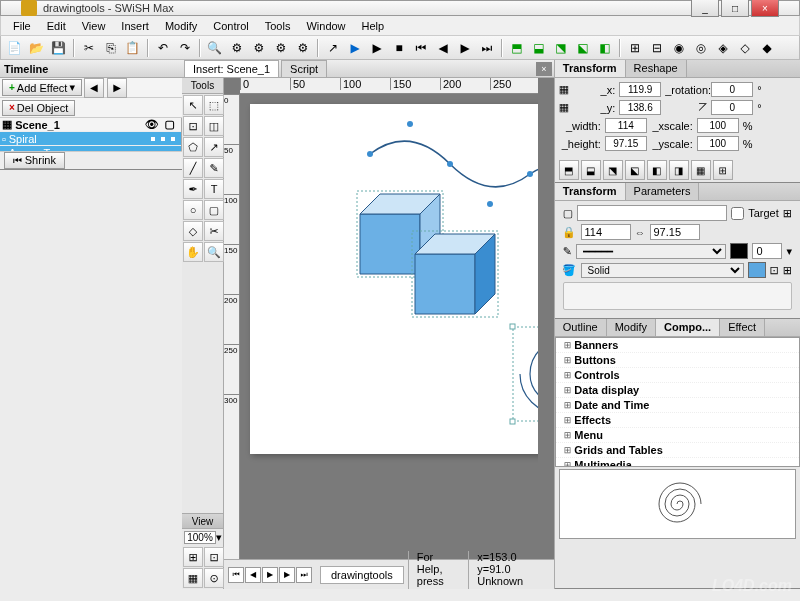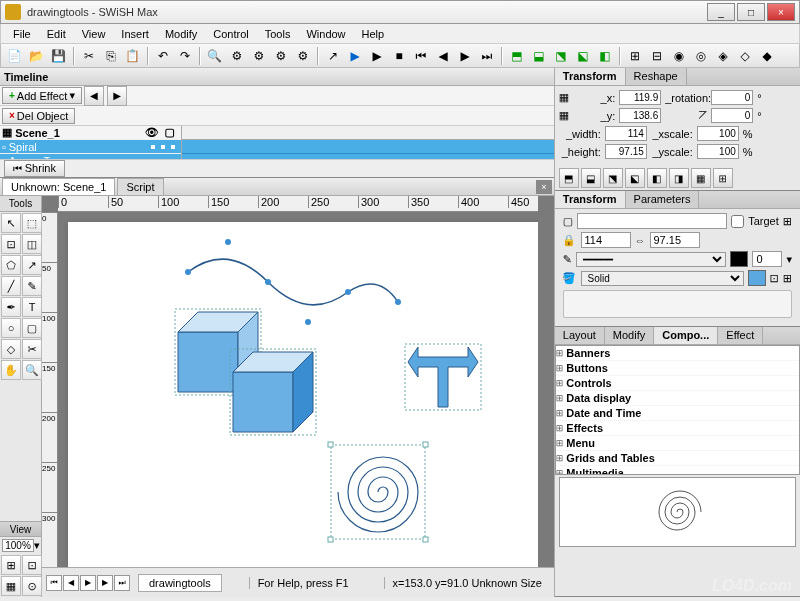--- a/index.html
+++ b/index.html
@@ -1,37 +1,37 @@
 <!DOCTYPE html>
 <html><head>
 <meta charset="utf-8">
 <style>
 * { box-sizing: border-box; margin: 0; padding: 0; font-family: Tahoma, sans-serif; font-size: 11px; }
 body { background: #ececec; width: 800px; height: 601px; overflow: hidden; position: relative; }
 
 
-.titlebar { height: 24px; background: linear-gradient(#fafafa,#e8e8e8); border: 1px solid #999; display: flex; align-items: center; padding: 0 4px; }
+.titlebar { height: 16px; background: linear-gradient(#fafafa,#e8e8e8); border: 1px solid #999; display: flex; align-items: center; padding: 0 20px; }
 .titlebar .app-icon { width: 16px; height: 16px; background: #d4a017; border-radius: 2px; margin-right: 6px; }
 .titlebar .title { flex: 1; color: #333; }
 .winbtns { display: flex; gap: 2px; }
 .winbtns button { width: 28px; height: 18px; border: 1px solid #888; background: linear-gradient(#f5f5f5,#ddd); font-size: 10px; cursor: pointer; }
 .winbtns .close { background: linear-gradient(#e77,#c33); color: #fff; }
 
 
 .menubar { height: 20px; background: #f0f0f0; border: 1px solid #ccc; border-top: none; display: flex; align-items: center; padding: 0 4px; }
 .menubar span { padding: 2px 8px; cursor: pointer; }
 
 
 .toolbar { height: 24px; background: linear-gradient(#f8f8f8,#e4e4e4); border: 1px solid #bbb; border-top: none; display: flex; align-items: center; padding: 0 4px; gap: 2px; overflow: hidden; }
 .tbtn { width: 20px; height: 20px; border: 1px solid transparent; display: inline-flex; align-items: center; justify-content: center; cursor: pointer; font-size: 12px; }
 .tsep { width: 2px; height: 18px; border-left: 1px solid #aaa; border-right: 1px solid #fff; margin: 0 2px; }
 
 
 .main { display: flex; height: calc(601px - 28px - 20px - 24px); }
-.left-col { width: 610px; display: flex; flex-direction: column; border-right: 1px solid #aaa; }
+.left-col { width: 610px; display: flex; flex-direction: row; border-right: 1px solid #aaa; }
 .right-col { flex: 1; display: flex; flex-direction: column; background: #e8e8e8; }
 
 
 .timeline-panel { height: 110px; border-bottom: 1px solid #888; display: flex; flex-direction: column; }
 .panel-header { height: 18px; background: linear-gradient(#eee,#d5d5d5); border-bottom: 1px solid #aaa; display: flex; align-items: center; padding: 0 4px; font-weight: bold; }
 .tl-controls { height: 20px; display: flex; align-items: center; padding: 0 2px; gap: 2px; border-bottom: 1px solid #ccc; background: #f4f4f4; }
 .tl-btn { padding: 1px 6px; border: 1px solid #999; background: linear-gradient(#fff,#ddd); cursor: pointer; display: flex; align-items: center; gap: 2px; font-size: 10px; }
 .tl-btn.green::before { content: "+"; color: #090; font-weight: bold; }
 .tl-btn.red::before { content: "×"; color: #c00; font-weight: bold; }
 .tl-body { flex: 1; display: flex; overflow: hidden; }
@@ -81,34 +81,34 @@
 .status { margin-left: auto; padding: 0 8px; border-left: 1px solid #aaa; }
 
 
 .r-panel { border-bottom: 1px solid #888; background: #e8e8e8; }
 .r-tabs { height: 18px; background: linear-gradient(#d8d8d8,#c8c8c8); display: flex; border-bottom: 1px solid #aaa; }
 .r-tab { padding: 2px 8px; border-right: 1px solid #aaa; cursor: pointer; background: #d0d0d0; }
 .r-tab.active { background: #e8e8e8; font-weight: bold; }
 .r-body { padding: 4px; }
 .field-row { display: flex; align-items: center; gap: 4px; margin-bottom: 3px; font-size: 10px; }
 .field-row label { width: 42px; text-align: right; }
-.field-row input { width: 42px; border: 1px solid #999; padding: 1px 2px; font-size: 10px; text-align: right; }
+.field-row input { width: 42px; border: 1px solid #999; padding: 1px 2px; font-size: 10px; text-align: center; }
 .field-row .unit { width: 12px; }
 .btn-row { display: flex; gap: 2px; padding: 2px 4px; flex-wrap: wrap; }
 .pbtn { width: 20px; height: 20px; border: 1px solid #aaa; background: linear-gradient(#fff,#ddd); cursor: pointer; font-size: 10px; }
 
 .prop-body input[type=text] { border: 1px solid #999; padding: 1px 3px; }
 .prop-row { display: flex; align-items: center; gap: 4px; margin-bottom: 3px; padding: 0 4px; }
 .swatch { width: 18px; height: 16px; border: 1px solid #666; }
 .swatch.black { background: #000; }
 .swatch.blue { background: #5ba7e0; }
 select.combo { border: 1px solid #999; font-size: 10px; padding: 0 2px; }
 
 .tree-list { background: #fff; border: 1px solid #999; max-height: 130px; overflow-y: auto; }
-.tree-list .item { padding: 1px 0; border-bottom: 1px dotted #eee; cursor: pointer; display: flex; align-items: center; gap: 3px; }
+.tree-list .item { padding: 1px 8px; border-bottom: 1px dotted #eee; cursor: pointer; display: flex; align-items: center; gap: 3px; }
 .tree-list .item::before { content: "⊞"; font-size: 9px; color: #666; }
 
 .preview { height: 70px; background: #fff; border: 1px solid #999; margin: 2px 4px; display: flex; align-items: center; justify-content: center; overflow: hidden; }
 
 .watermark { position: absolute; bottom: 6px; right: 8px; font-size: 16px; color: rgba(255,255,255,0.35); font-weight: bold; pointer-events: none; z-index: 100; font-style: italic; }
 </style>
 </head>
 <body>
 
 <div class="titlebar">
@@ -224,21 +224,21 @@
 
         </div>
       </div>
       <div class="tl-footer">
         <button class="shrink-btn">⏮ <span>Shrink</span></button>
       </div>
     </div>
 
     <div class="layout-area">
       <div class="layout-header">
-        <div class="tab active">Unknown: Scene_1</div>
+        <div class="tab active">Insert: Scene_1</div>
         <div class="tab">Script</div>
         <div class="close-tab">×</div>
       </div>
 
       <div class="tools-panel">
         <div class="tools-title">Tools</div>
         <div class="tools-grid">
           <div class="tool">↖</div>
           <div class="tool">⬚</div>
           <div class="tool">⊡</div>
@@ -438,21 +438,21 @@
           <div class="swatch blue"></div>
           <span>⊡</span>
           <span>⊞</span>
         </div>
         <div style="height:28px;border:1px solid #bbb;background:#f4f4f4;margin:4px;border-radius:2px"></div>
       </div>
     </div>
 
     <div class="r-panel" style="flex:1;display:flex;flex-direction:column">
       <div class="r-tabs">
-        <div class="r-tab">Layout</div>
+        <div class="r-tab">Outline</div>
         <div class="r-tab">Modify</div>
         <div class="r-tab active">Compo...</div>
         <div class="r-tab">Effect</div>
       </div>
       <div class="tree-list">
         <div class="item">
             <b>Banners</b>
           </div>
         <div class="item">
             <b>Buttons</b>

